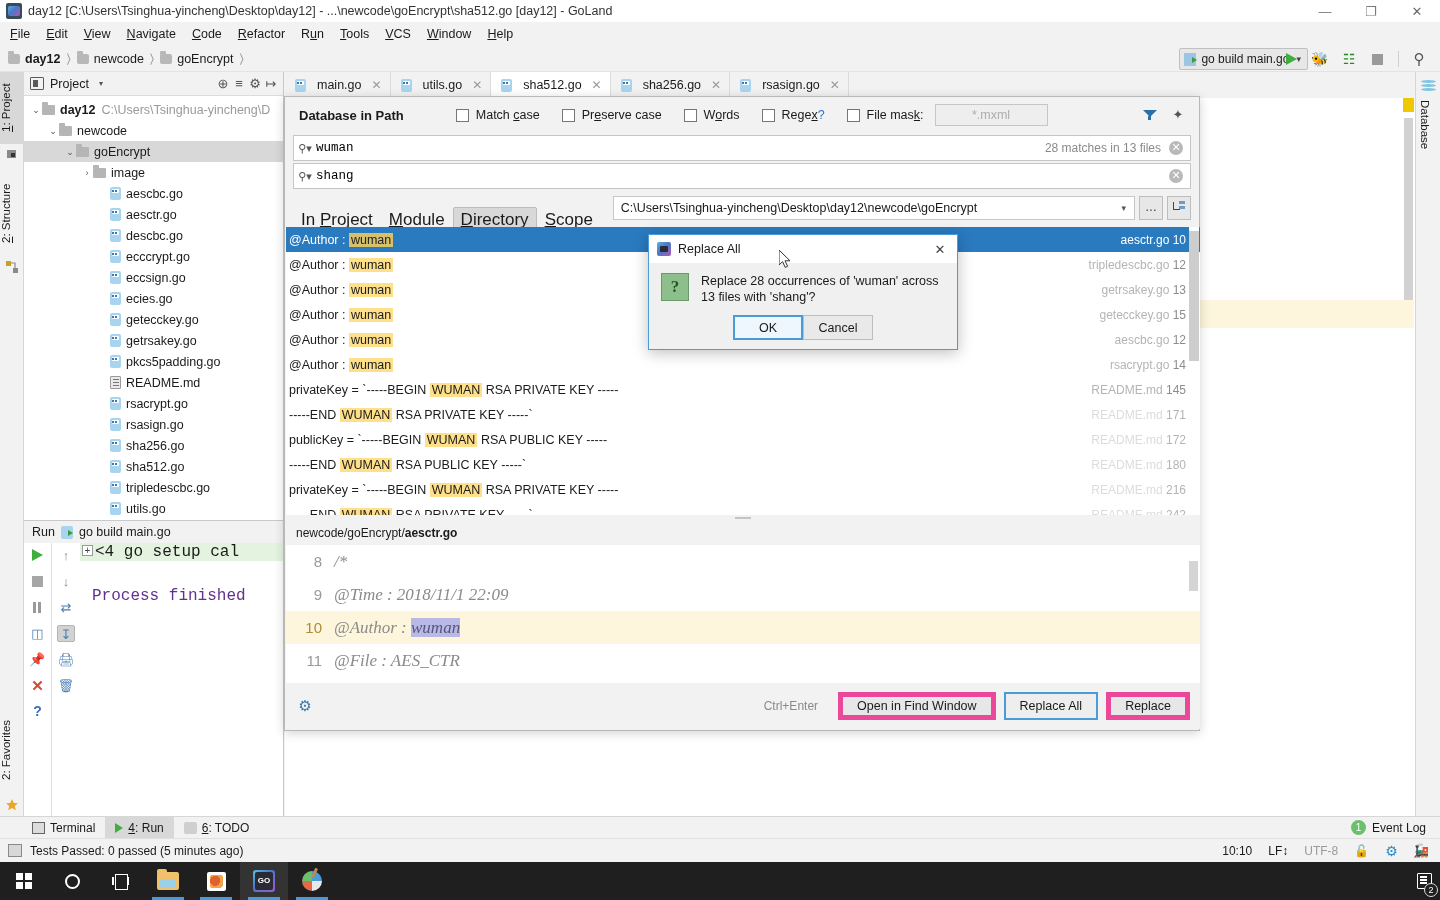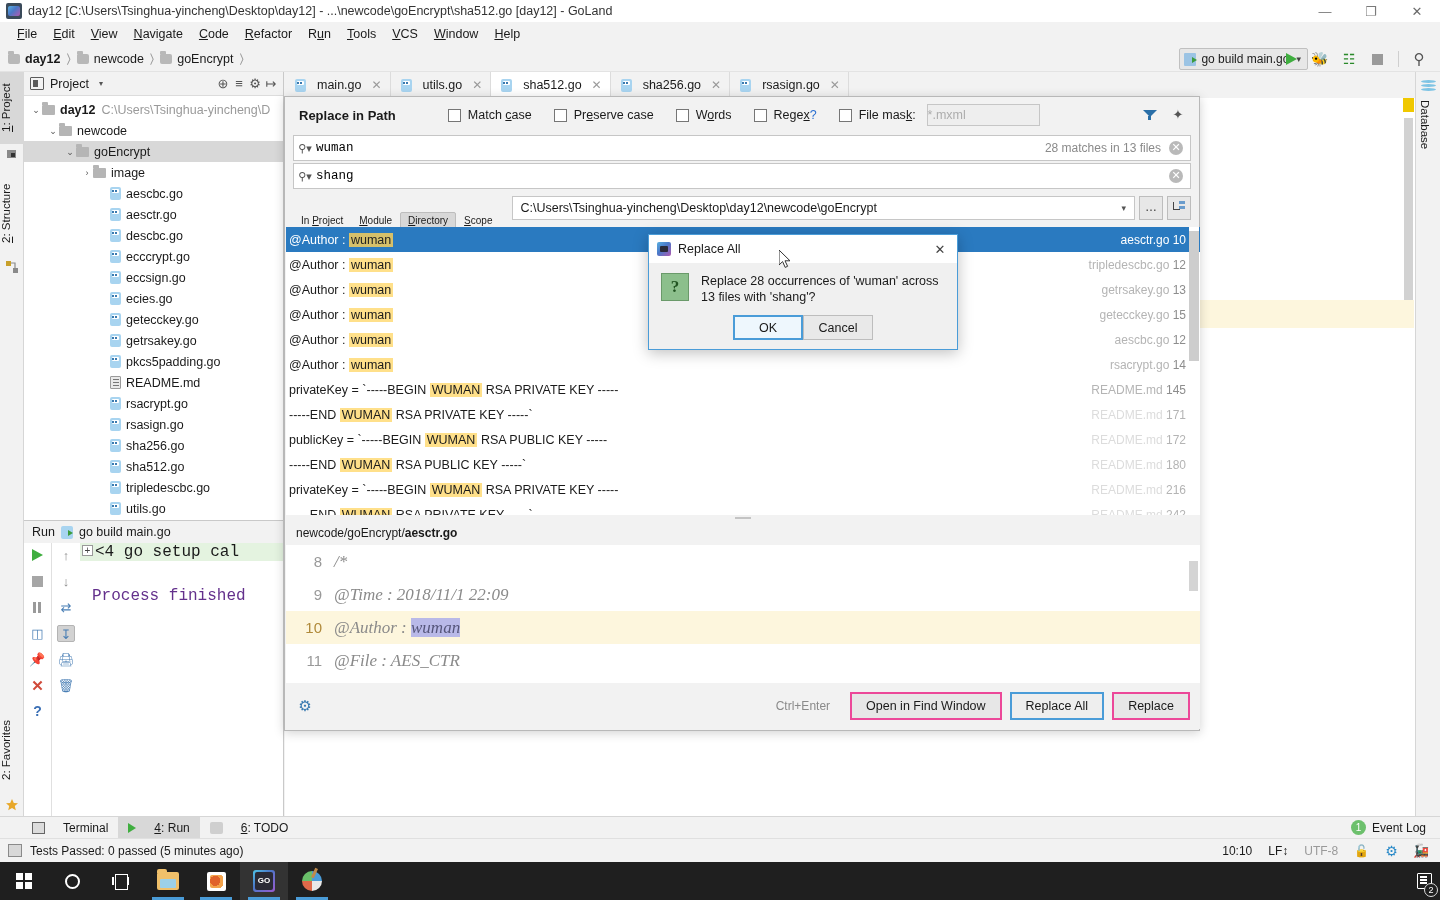--- a/index.html
+++ b/index.html
@@ -31,21 +31,21 @@
   .wincontrols { position:absolute; right:0; top:0; height:22px; display:flex; }
   .wincontrols div {
     width:46px; height:22px; display:flex; align-items:center; justify-content:center;
     color:#7a7a7a; font-size:13px; line-height:1;
   }
   .wincontrols div:last-child { color:#6a6a6a; }
 
   
   .menubar {
     position:absolute; left:0; top:22px; width:1440px; height:24px;
-    background:#f2f2f2; display:flex; align-items:center; padding-left:9px;
+    background:#f2f2f2; display:flex; align-items:center; padding-left:2px;
   }
   .menubar .mi {
     padding:3px 8px; font-size:12.5px; color:#1a1a1a; cursor:default; white-space:nowrap;
   }
   .menubar .mi u { text-decoration:underline; }
 
   
   .navbar {
     position:absolute; left:0; top:46px; width:1440px; height:26px;
     background:#f2f2f2; display:flex; align-items:center; padding-left:8px;
@@ -238,21 +238,21 @@
   }
   .ri-head { height:36px; display:flex; align-items:center; padding:0 8px 0 14px; }
   .ri-title { font-weight:bold; font-size:13px; }
   .ri-opts { display:flex; align-items:center; gap:22px; margin-left:52px; }
   .cbx { display:flex; align-items:center; gap:7px; font-size:12.5px; white-space:nowrap; }
   .cbx .box { width:13px; height:13px; border:1px solid #767676; background:#fff; flex:none; }
   .cbx u { text-decoration:underline; }
   .cbx .q { color:#2a6fd0; }
   .fmask {
     width:113px; height:22px; border:1px solid #c6c6c6; background:#eeeeee;
-    margin-left:4px; font-size:12.5px; color:#adadad; padding:2px 0; line-height:17px;
+    margin-left:4px; font-size:12.5px; color:#adadad; padding:2px 6px; line-height:17px;text-align:center;
   }
   .ri-head .spacer { flex:1; }
   .filtericon { width:18px; height:18px; position:relative; margin-right:10px; }
   .filtericon::before {
     content:""; position:absolute; left:2px; top:4px;
     border-left:7px solid transparent; border-right:7px solid transparent; border-top:7px solid #2a6fa8;
   }
   .filtericon::after {
     content:""; position:absolute; left:7px; top:10px; width:3px; height:4px; background:#2a6fa8;
   }
@@ -268,21 +268,21 @@
     border:0; outline:0; flex:1; font-family:"Liberation Mono", monospace; font-size:12.5px;
     background:transparent; padding:0;
   }
   .ri-field .matches { color:#8a8a8a; font-size:12px; margin-right:8px; white-space:nowrap; }
   .clearbtn {
     width:14px; height:14px; border-radius:50%; background:#b9b9b9; color:#fff;
     font-size:11px; line-height:13px; text-align:center; margin-right:7px; flex:none; font-family:"Liberation Sans",sans-serif;
   }
 
   .ri-scope { height:32px; display:flex; align-items:center; padding:0 8px; margin-top:3px; gap:0; }
-  .scopebtn { font-size:10px; padding:3px 8px; white-space:nowrap;margin-top:24px; }
+  .scopebtn { font-size:17px; padding:3px 8px; white-space:nowrap;margin-top:24px; }
   .scopebtn.sel { background:#d8d8d8; border:1px solid #bdbdbd; border-radius:2px; padding:2px 7px; }
   .scopebtn u { text-decoration:underline; }
   .pathbox {
     flex:1; height:24px; margin-left:12px; background:#fff; border:1px solid #c6c6c6;
     display:flex; align-items:center; padding:0 4px 0 7px; font-size:12.5px;
   }
   .pathbox .p { flex:1; white-space:nowrap; overflow:hidden; }
   .pathbox .cv { color:#555; font-size:9px; padding:0 4px; }
   .sqbtn {
     width:24px; height:24px; margin-left:4px; background:#e7e7e7; border:1px solid #bdbdbd;
@@ -344,21 +344,21 @@
   .pv-scroll .th { position:absolute; left:0; top:12px; width:9px; height:30px; background:#d4d4d4; }
 
   .ri-foot {
     position:absolute; left:1px; bottom:1px; width:914px; height:46px;
     background:#f2f2f2; display:flex; align-items:center; padding:0 10px 0 10px;
   }
   .gear { width:18px; height:18px; color:#3a7ab0; font-size:15px; text-align:center; line-height:18px; }
   .ri-foot .spacer { flex:1; }
   .shortcut { color:#8a8a8a; font-size:12px; margin-right:12px; }
   .btn {
-    height:28px; min-width:76px; padding:0 14px; background:#e7e7e7; border:2px solid #ec4899;
+    height:28px; min-width:76px; padding:0 14px; background:#e7e7e7; border:5px solid #ec4899;
     font-size:12.5px; color:#1a1a1a; margin-left:8px;
     display:flex; align-items:center; justify-content:center; white-space:nowrap;
   }
   .btn.primary { border:2px solid #4a9cd8; background:#eeeeee; }
 
   
   .modal {
     position:absolute; left:648px; top:234px; width:310px; height:116px;
     background:#f0f0f0; border:1px solid #4a9cd8; box-shadow:0 3px 14px rgba(0,0,0,.25);
   }
@@ -390,21 +390,21 @@
   .cursor {
     position:absolute; left:779px; top:250px; width:14px; height:20px; pointer-events:none;
   }
   .cursor svg { display:block; }
 
   
   .bottabs {
     position:absolute; left:0; top:816px; width:1440px; height:22px;
     background:#f2f2f2; display:flex; align-items:center; padding-left:22px; border-top:1px solid #d6d6d6;
   }
-  .btab { display:flex; align-items:center; gap:18px; height:22px; padding:0 10px; font-size:12px; white-space:nowrap; }
+  .btab { display:flex; align-items:center; gap:5px; height:22px; padding:0 10px; font-size:12px; white-space:nowrap; }
   .btab.sel { background:#d8d8d8; }
   .btab u { text-decoration:underline; }
   .btab .tico { width:13px; height:12px; border:1px solid #666; background:#dcdcdc; flex:none; }
   .btab .pico { width:0;height:0; border-left:8px solid #3fae3f; border-top:5px solid transparent; border-bottom:5px solid transparent; }
   .btab .todo { width:13px; height:12px; background:#cfcfcf; border-radius:2px; flex:none; }
   .bottabs .spacer { flex:1; }
   .evlog { display:flex; align-items:center; gap:6px; font-size:12px; padding-right:14px; }
   .evbadge {
     width:15px; height:15px; border-radius:50%; background:#6cc06c; color:#fff;
     font-size:10px; line-height:15px; text-align:center;
@@ -747,21 +747,21 @@
         <i></i>
         <i></i>
         <i></i>
       </div>
     <div class="rtab">Database</div>
   </div>
 
   <div class="ripath">
 
     <div class="ri-head">
-      <span class="ri-title">Replace in Path</span>
+      <span class="ri-title">Database in Path</span>
       <div class="ri-opts">
         <label class="cbx">
           <span class="box"></span>
           <span>Match <u>c</u>ase</span>
         </label>
         <label class="cbx">
           <span class="box"></span>
           <span>Pr<u>e</u>serve case</span>
         </label>
         <label class="cbx">

